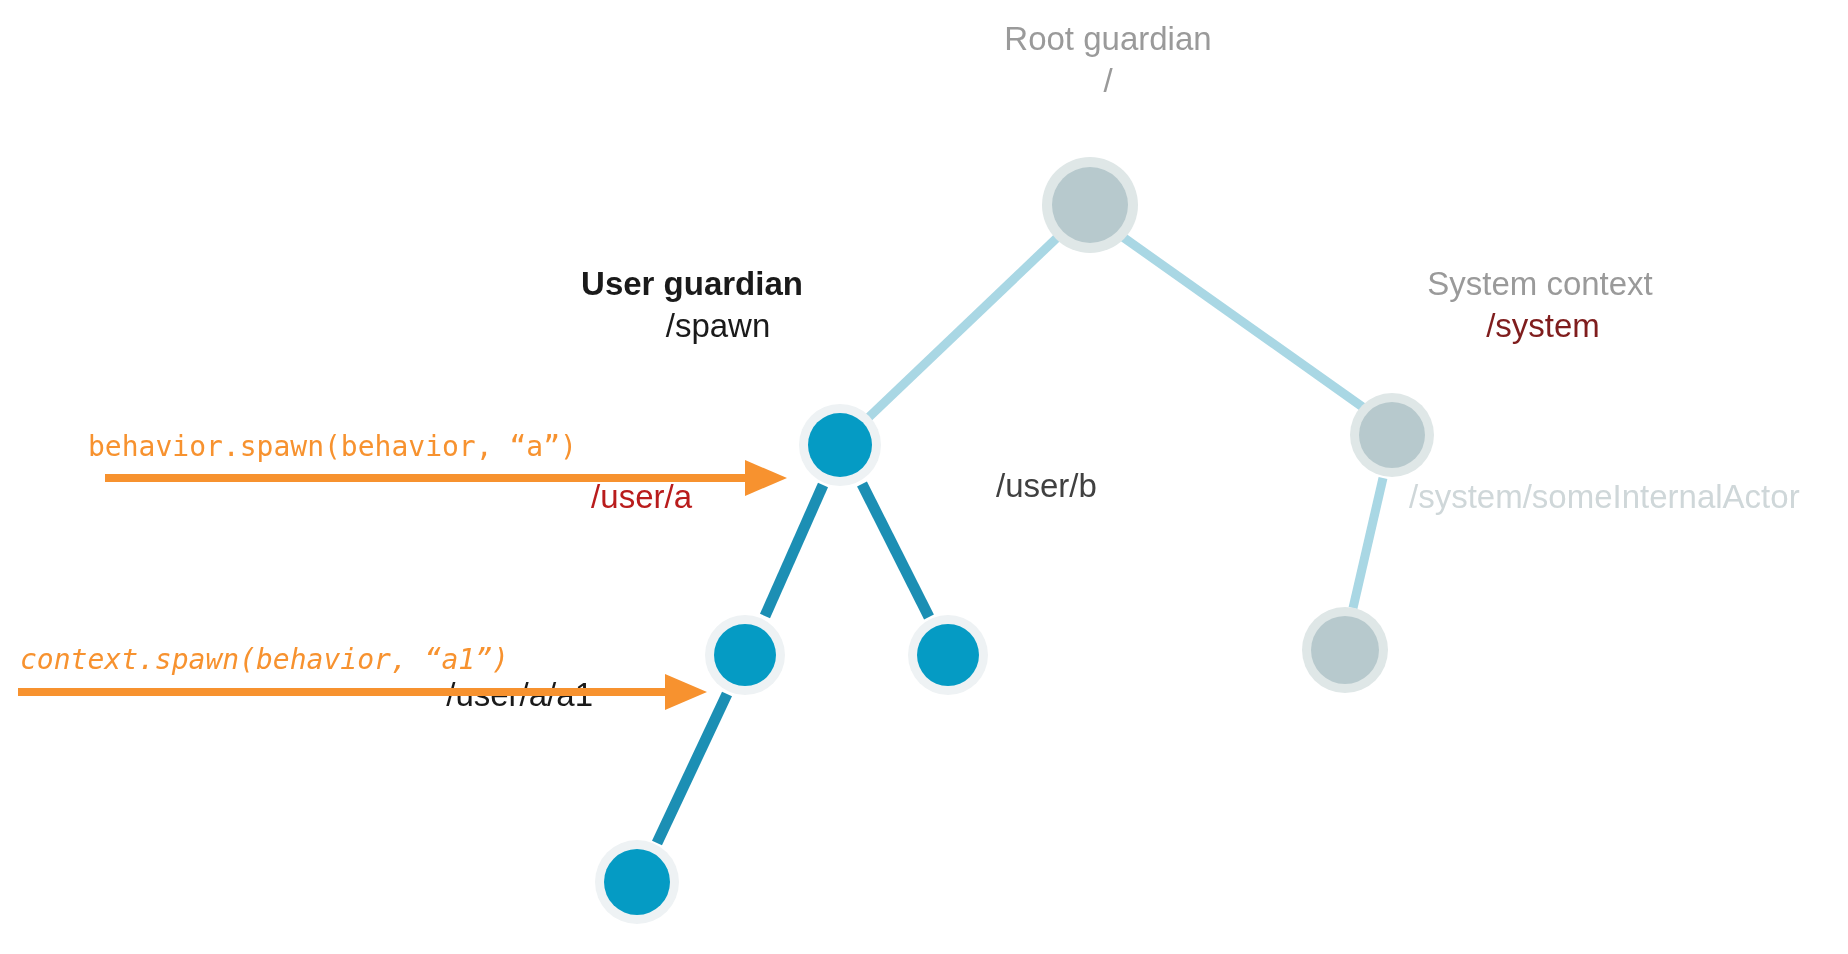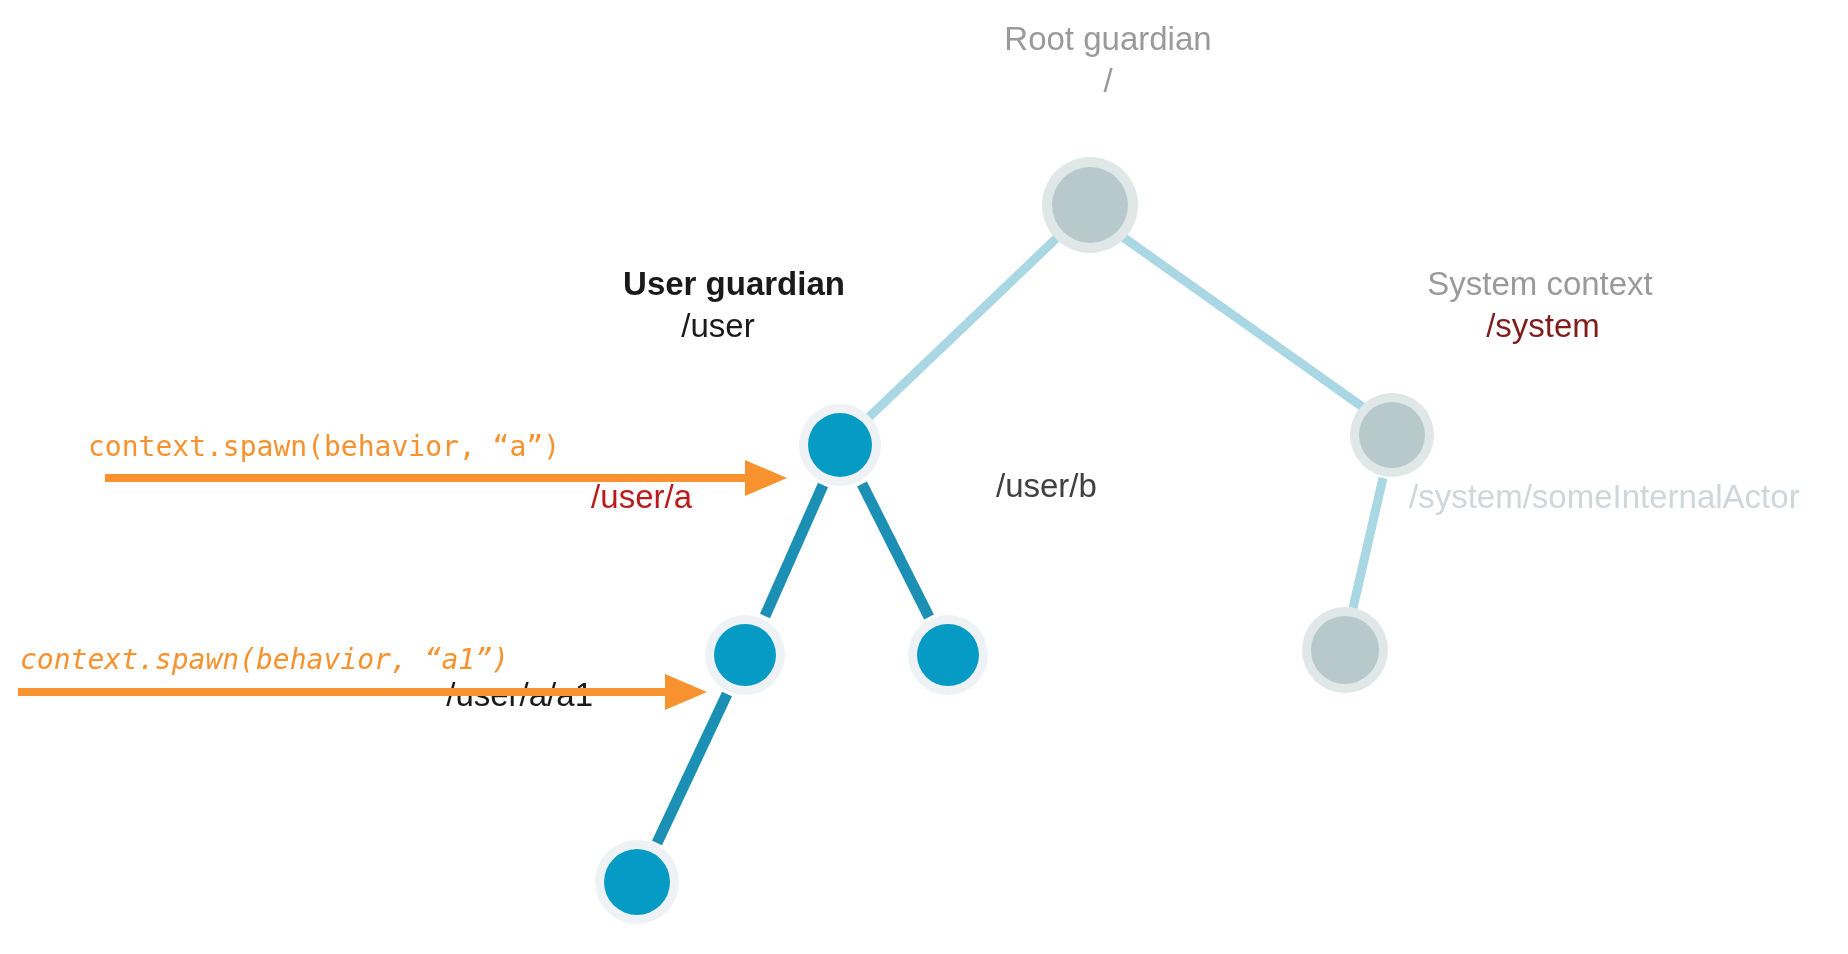--- a/index.html
+++ b/index.html
@@ -108,35 +108,35 @@
 
   <div class="node-ring" style="left:1302px; top:607px; width:86px; height:86px; background:#dfe7e7;"></div>
   <div class="node" style="left:1311px; top:616px; width:68px; height:68px; background:#b7c9cd;"></div>
 
   <div class="node-ring" style="left:595px; top:840px; width:84px; height:84px; background:#eef2f4;"></div>
   <div class="node" style="left:604px; top:849px; width:66px; height:66px; background:#059bc4;"></div>
 
   <div class="label label-dim-title t-center" style="left:1108px; top:20px; color:#9a9a9a;">Root guardian</div>
   <div class="label label-dim-path t-center" style="left:1108px; top:62px; color:#9a9a9a;">/</div>
 
-  <div class="label label-title t-center" style="left:734px; top:265px; color:#1a1a1a;">User guardian</div>
-  <div class="label label-path t-center" style="left:718px; top:307px; color:#1a1a1a;">/user</div>
+  <div class="label label-title t-center" style="left:692px; top:265px; color:#1a1a1a;">User guardian</div>
+  <div class="label label-path t-center" style="left:718px; top:307px; color:#1a1a1a;">/spawn</div>
 
   <div class="label label-dim-title t-center" style="left:1540px; top:265px; color:#9a9a9a;">System context</div>
   <div class="label label-dim-path t-center" style="left:1543px; top:307px; color:#7f1d1d;">/system</div>
 
   <div class="label label-path t-right" style="left:692px; top:478px; color:#b91c1c;">/user/a</div>
 
   <div class="label label-path" style="left:996px; top:467px; color:#404040;">/user/b</div>
 
   <div class="label label-faint" style="left:1409px; top:478px; color:#cfd7d9;">/system/someInternalActor</div>
 
   <div class="label label-path t-right" style="left:593px; top:676px; color:#1a1a1a;">/user/a/a1</div>
 
-  <div class="code-label" style="left:88px; top:430px; color:#f7922f;">context.spawn(behavior, “a”)</div>
+  <div class="code-label" style="left:88px; top:430px; color:#f7922f;">behavior.spawn(behavior, “a”)</div>
   <svg style="position:absolute; left:0; top:0;" width="1848" height="954" viewBox="0 0 1848 954" xmlns="http://www.w3.org/2000/svg">
     <line x1="105" y1="478" x2="752" y2="478" stroke="#f7922f" stroke-width="8"></line>
     <polygon points="745,460 787,478 745,496" fill="#f7922f"></polygon>
   </svg>
 
   <div class="code-label" style="left:20px; top:643px; color:#f7922f;font-style:italic;">context.spawn(behavior, “a1”)</div>
   <svg style="position:absolute; left:0; top:0;" width="1848" height="954" viewBox="0 0 1848 954" xmlns="http://www.w3.org/2000/svg">
     <line x1="18" y1="692" x2="672" y2="692" stroke="#f7922f" stroke-width="8"></line>
     <polygon points="665,674 707,692 665,710" fill="#f7922f"></polygon>
   </svg>

